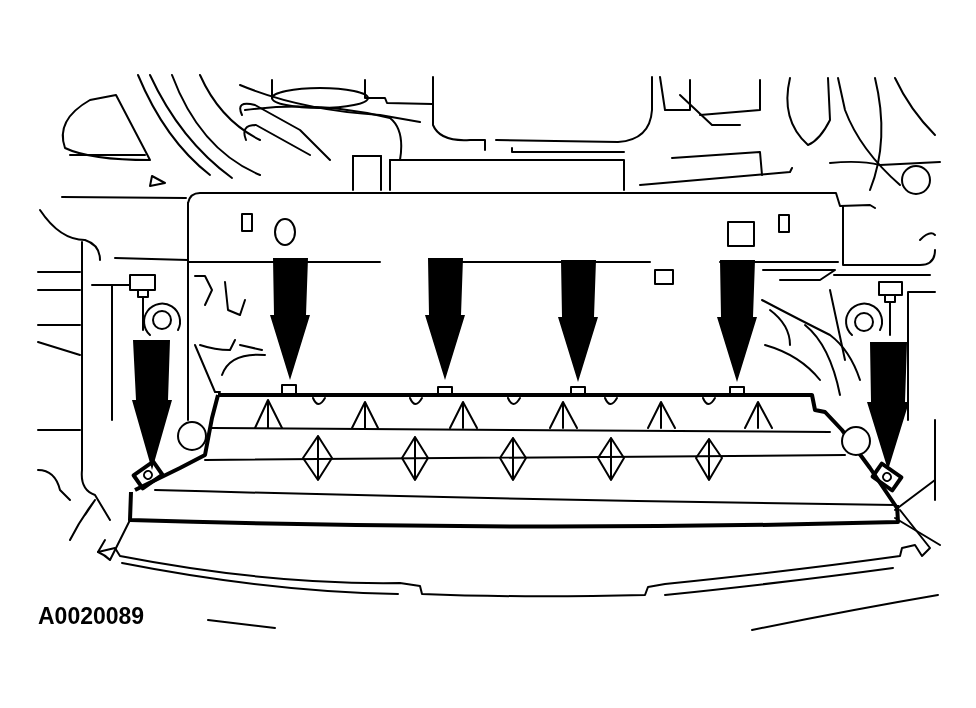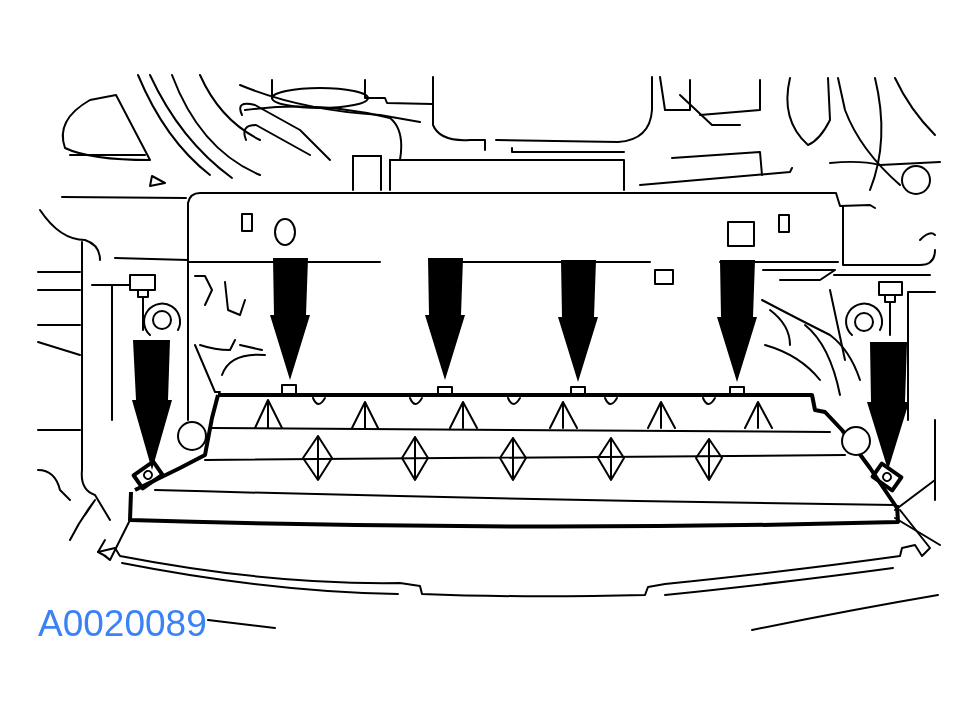--- a/index.html
+++ b/index.html
@@ -1,21 +1,22 @@
 <!DOCTYPE html>
 <html><head>
 <meta charset="utf-8">
 <style>
   html, body { margin: 0; padding: 0; background: #ffffff; }
   body { width: 976px; height: 708px; overflow: hidden; position: relative; font-family: "Liberation Sans", sans-serif; }
   #diagram { position: absolute; left: 0; top: 0; width: 976px; height: 708px; }
   #figure-id {
     position: absolute; left: 38px; top: 603px;
-    font-family: "Liberation Sans", sans-serif; font-size: 37px; color: #3b82f6;
+    font-family: "Liberation Sans", sans-serif; font-size: 23px; color: #000000;
     letter-spacing: 0px;
+    font-weight: bold;
   }
   svg .thin { stroke: #000; stroke-width: 2; fill: none; stroke-linejoin: round; stroke-linecap: round; }
   svg .thick { stroke: #000; stroke-width: 4; fill: none; stroke-linejoin: round; }
   svg .fill { fill: #000; stroke: none; }
   svg .white { fill: #fff; stroke: #000; stroke-width: 2; }
 </style>
 </head>
 <body>
 
 <svg id="diagram" viewBox="0 0 976 708" xmlns="http://www.w3.org/2000/svg">

